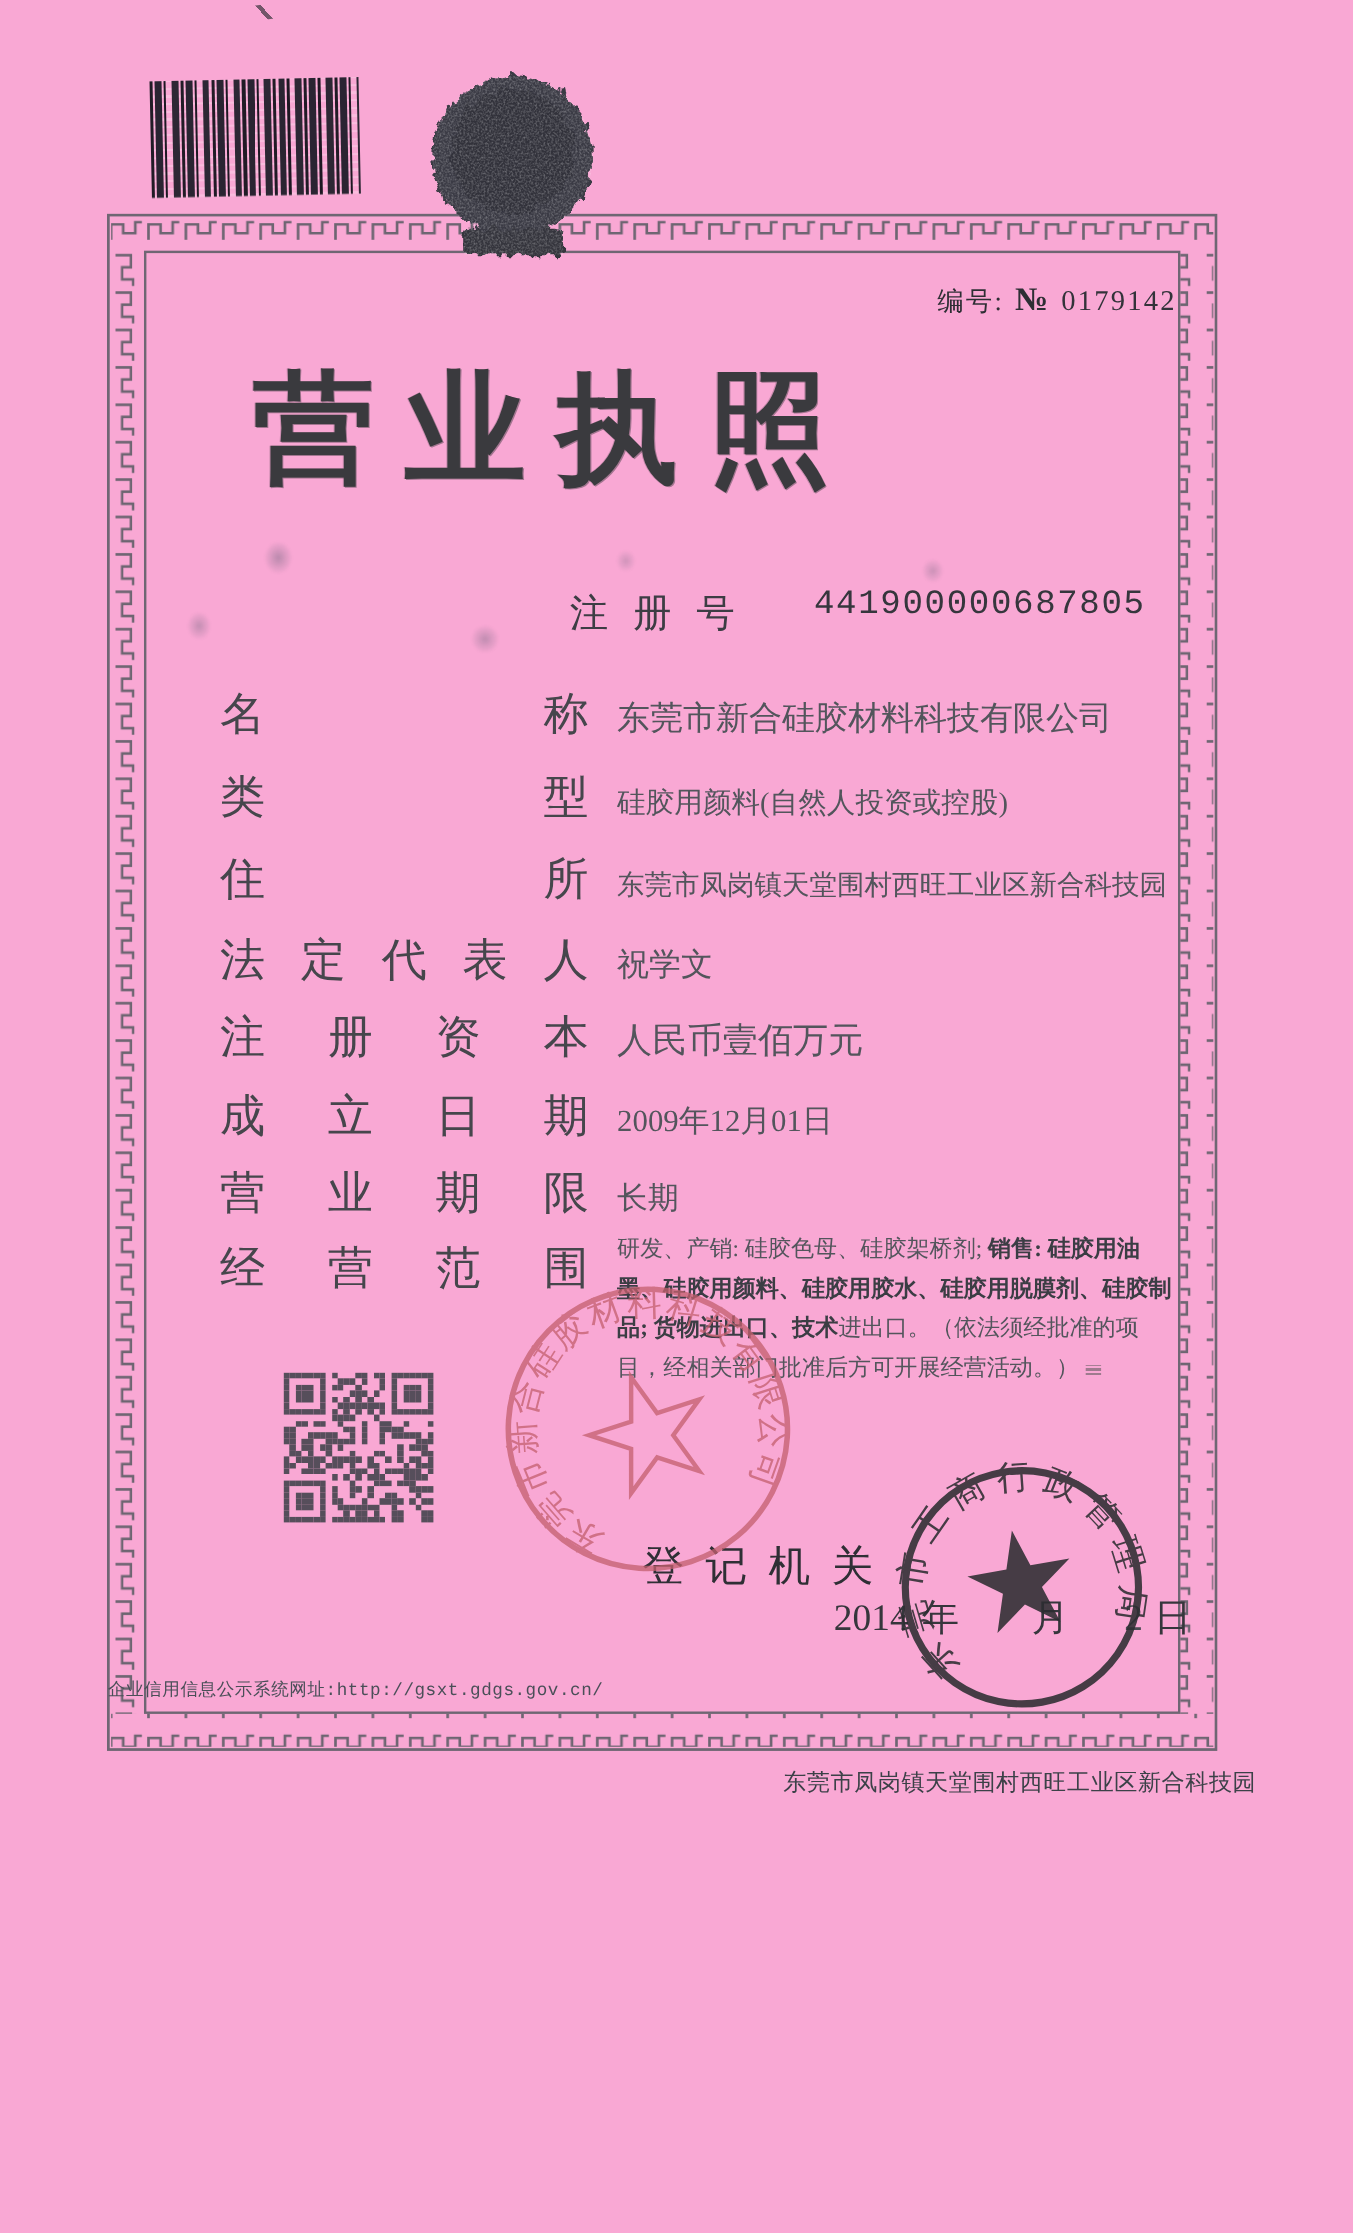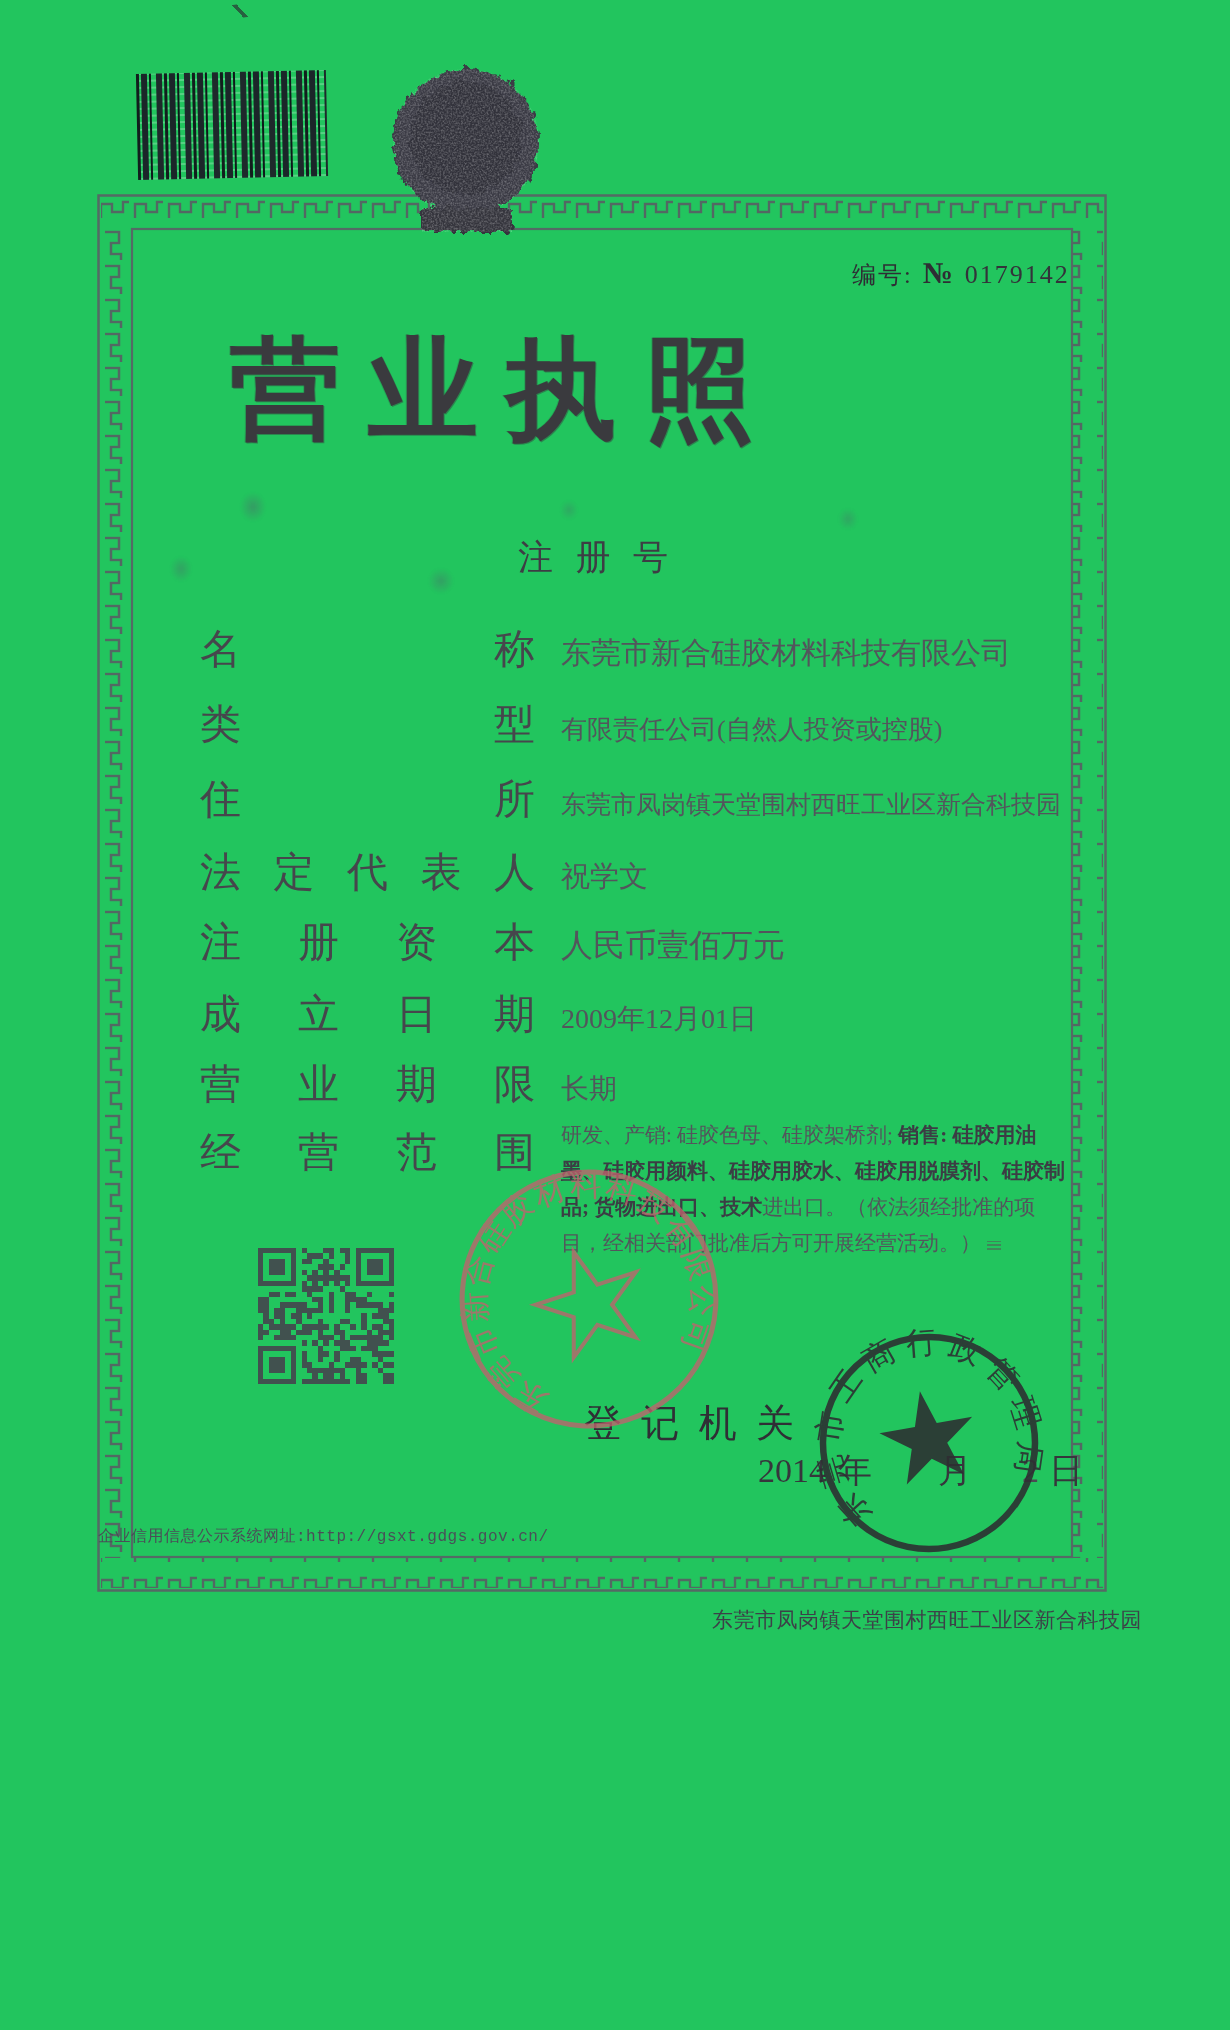--- a/index.html
+++ b/index.html
@@ -1,16 +1,16 @@
 <!DOCTYPE html>
 <html><head>
 <meta charset="utf-8">
 <style>
   html,body{margin:0;padding:0;background:#ffffff;}
-  .page{position:relative;width:1230px;height:2030px;background:#22c55e;overflow:hidden;
+  .page{position:relative;width:1230px;height:2030px;background:#f9a8d4;overflow:hidden;
         font-family:"Liberation Serif", serif;color:#3c3c42;}
   .abs{position:absolute;}
 
   
   .frame{left:97px;top:194px;width:1010px;height:1398px;z-index:1;opacity:.88;}
 
   
   .barcode{left:137px;top:72px;width:190px;height:106px;z-index:4;opacity:.93;
     transform:rotate(-1.2deg);filter:blur(.4px) contrast(1.05);
     background:
@@ -149,34 +149,35 @@
       <span>业</span>
       <span>执</span>
       <span>照</span>
     </div>
 
   <div class="abs regno-label justify-chars">
       <span>注</span>
       <span>册</span>
       <span>号</span>
     </div>
+  <div class="abs regno-value">441900000687805</div>
 
   <div class="row r1">
     <div class="lab justify-chars">
         <span>名</span>
         <span>称</span>
       </div>
     <div class="val v-name">东莞市新合硅胶材料科技有限公司</div>
   </div>
   <div class="row r2">
     <div class="lab justify-chars">
         <span>类</span>
         <span>型</span>
       </div>
-    <div class="val v-type">有限责任公司(自然人投资或控股)</div>
+    <div class="val v-type">硅胶用颜料(自然人投资或控股)</div>
   </div>
   <div class="row r3">
     <div class="lab justify-chars">
         <span>住</span>
         <span>所</span>
       </div>
     <div class="val v-addr">东莞市凤岗镇天堂围村西旺工业区新合科技园</div>
   </div>
   <div class="row r4">
     <div class="lab justify-chars">

